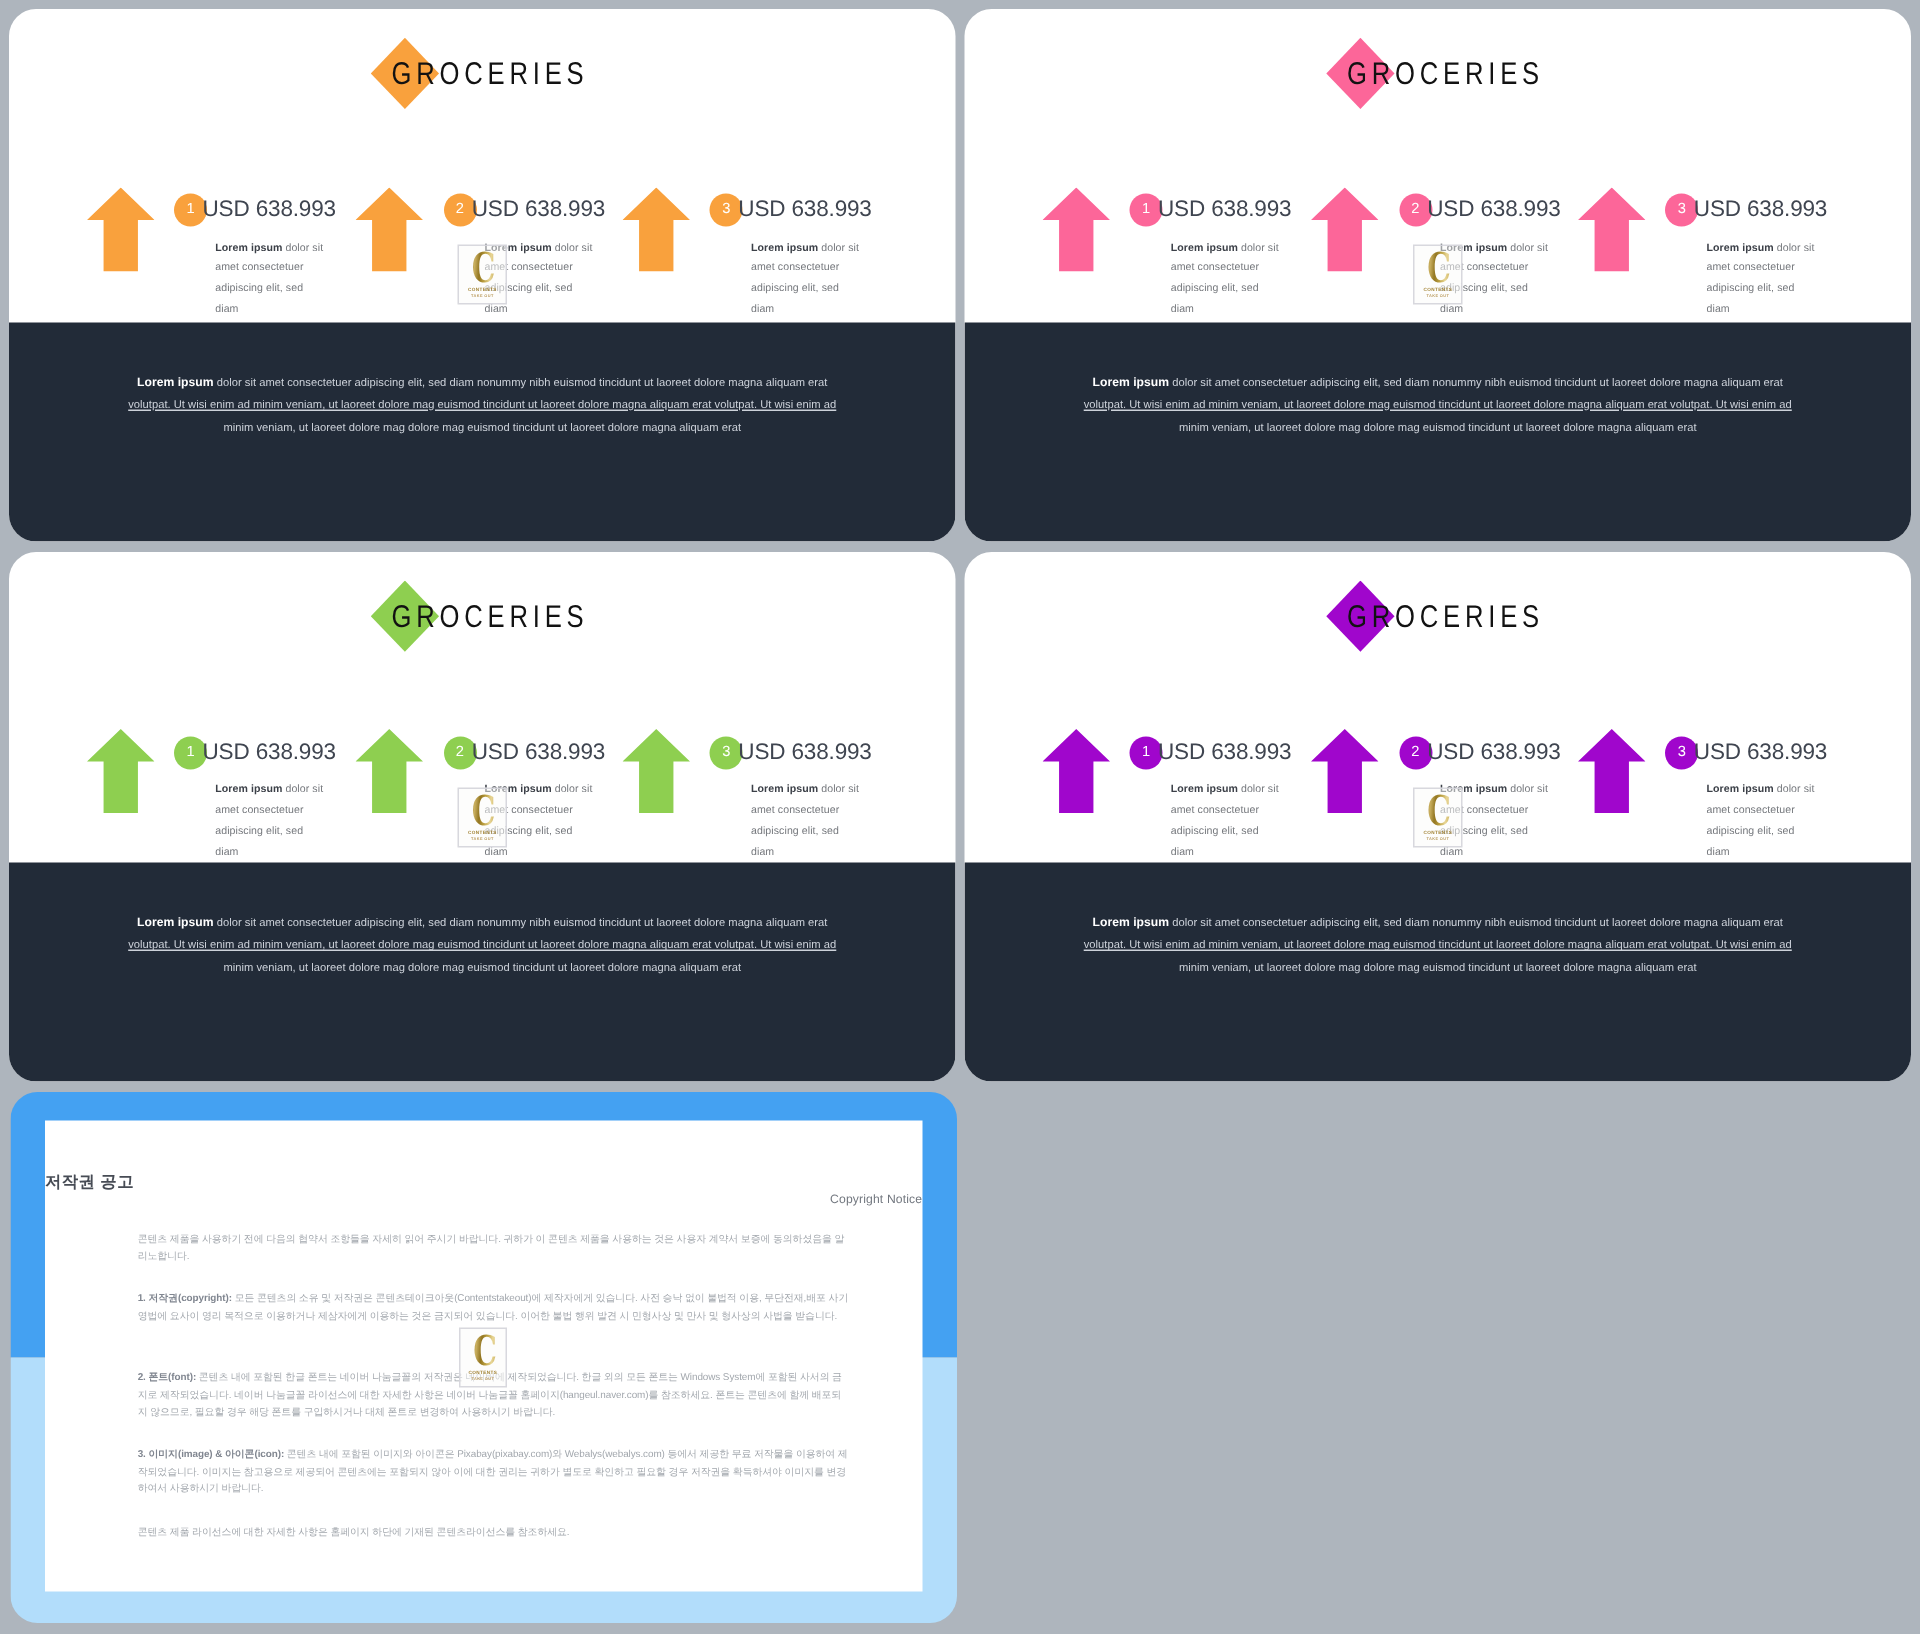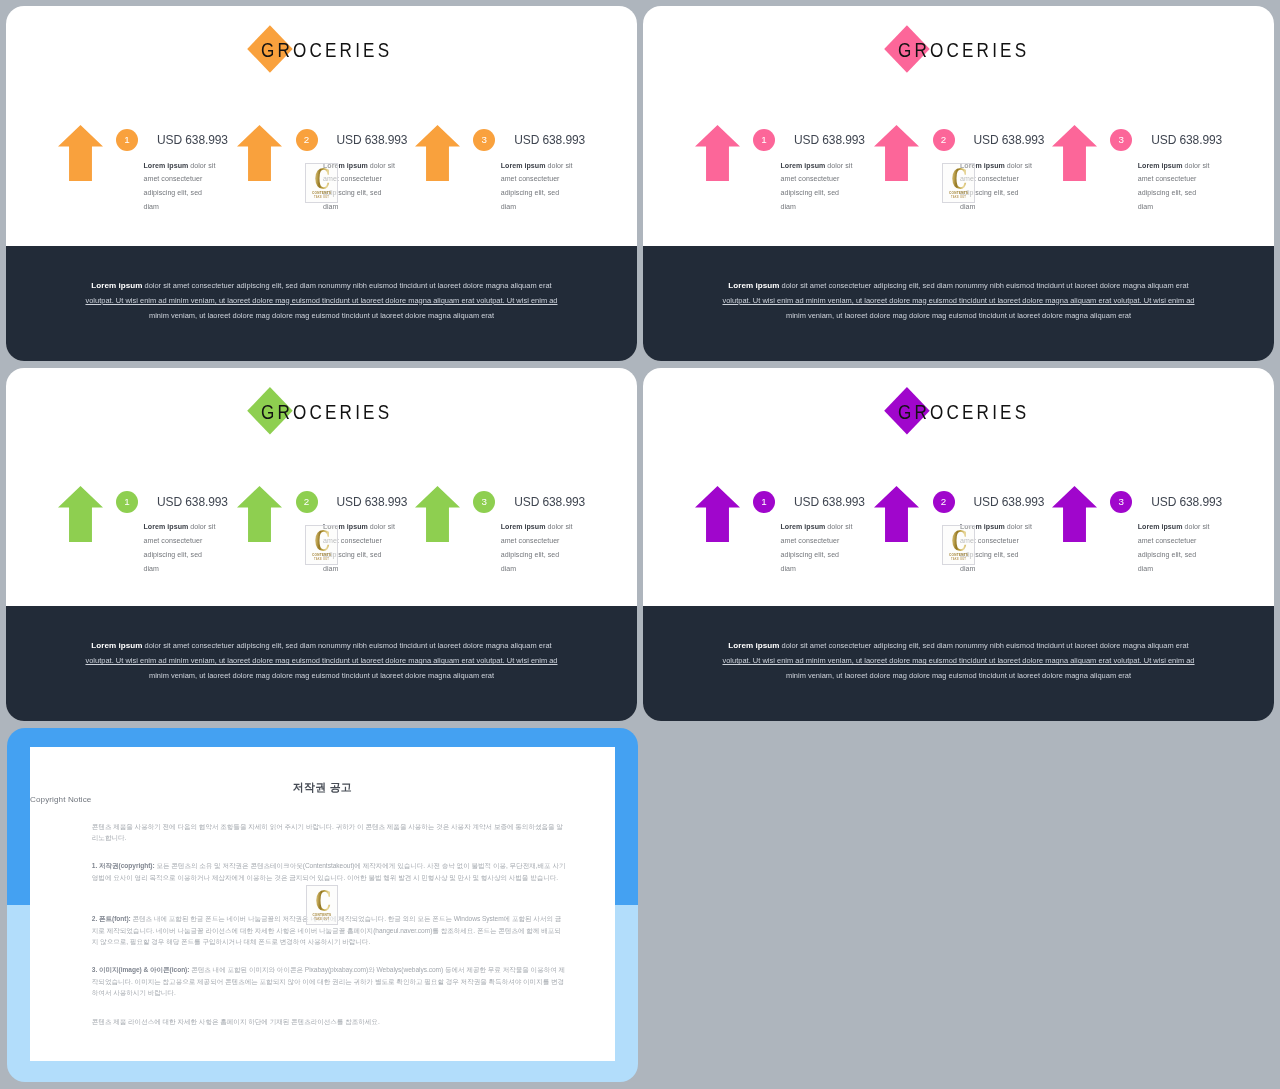--- a/index.html
+++ b/index.html
@@ -27,30 +27,30 @@
              font-family:"Liberation Sans",sans-serif;font-weight:400;
              transform:scaleX(.818);transform-origin:0 0;white-space:nowrap;}
 
   
   .col{position:absolute;top:118.6px;height:100px;}
   .c1{left:52px;} .c2{left:231.5px;} .c3{left:409.2px;}
   .arrow{position:absolute;left:-0.5px;top:0;width:45px;height:56px;}
   .badge{position:absolute;left:58px;top:4.4px;width:22px;height:22px;
          border-radius:50%;color:#fff;font-size:9.8px;line-height:22.3px;
          text-align:center;font-weight:400;font-family:"Liberation Sans",sans-serif;}
-  .amount{position:absolute;left:99px;top:4.4px;height:22px;line-height:22px;
-          font-size:12px;color:#3f4550;white-space:nowrap;letter-spacing:-0.1px;}
+  .amount{position:absolute;left:77px;top:4.4px;height:22px;line-height:22px;
+          font-size:15px;color:#3f4550;white-space:nowrap;letter-spacing:-0.1px;}
   .bodytext{position:absolute;left:85.5px;top:34px;width:74px;
             font-size:7.05px;line-height:13.85px;color:#74777c;
             letter-spacing:.05px;font-weight:400;}
   .bodytext .bl{white-space:nowrap;}
   .bodytext b{color:#3c4048;font-weight:700;}
 
   
-  .band{position:absolute;left:0;bottom:0;width:100%;height:115px;
+  .band{position:absolute;left:0;bottom:0;width:100%;height:146px;
         background:#222b38;}
   .band .fl{position:absolute;left:0;right:0;text-align:center;white-space:nowrap;
           font-size:7.45px;line-height:12px;color:#cdd2da;letter-spacing:.02px;}
   .band .fl:nth-child(1){top:34px;}
   .band .fl:nth-child(2){top:48.7px;text-decoration:underline;}
   .band .fl:nth-child(3){top:63.5px;}
   .band .fl b{color:#ffffff;font-weight:700;font-size:8.1px;}
 
   
   .wm{position:absolute;width:32.6px;height:39.6px;
@@ -64,23 +64,23 @@
   .wm .wc{position:absolute;left:0;right:0;bottom:6.6px;text-align:center;
           font-size:3.1px;letter-spacing:.25px;color:#9d7c28;font-weight:700;}
   .wm .wc2{position:absolute;left:0;right:0;bottom:2.6px;text-align:center;
           font-size:2.6px;letter-spacing:.25px;color:#b9985a;font-weight:700;}
   .wm-slide{top:157.2px;left:299.3px;}
 
   
   .cr-frame-top{position:absolute;left:0;top:0;width:100%;height:176.8px;background:#44a1f2;}
   .cr-frame-bottom{position:absolute;left:0;top:176.8px;width:100%;bottom:0;background:#b2ddfb;}
   .cr-page{position:absolute;left:23px;top:19.3px;right:22.7px;bottom:20.6px;background:#fff;}
-  .cr-title-ko{position:absolute;left:0;right:0;top:33.6px;text-align:center;
+  .cr-title-ko{position:absolute;left:0;right:0;top:33.6px;text-align:left;
                font-size:10.9px;font-weight:700;color:#474c55;letter-spacing:.3px;}
-  .cr-title-en{position:absolute;left:0;right:0;top:47.5px;text-align:left;
+  .cr-title-en{position:absolute;left:0;right:0;top:47.5px;text-align:right;
                font-size:8.1px;color:#72777f;letter-spacing:.1px;}
   .cr-p{position:absolute;left:61.8px;right:48.8px;margin:0;
         font-size:6.6px;line-height:11.6px;color:#a2a7ad;letter-spacing:-.05px;
         word-break:break-all;}
   .cr-p b{color:#808690;font-weight:700;}
   .cr-p:nth-of-type(1){top:73.7px;}
   .cr-p:nth-of-type(2){top:113.2px;}
   .cr-p:nth-of-type(3){top:165.9px;}
   .cr-p:nth-of-type(4){top:217.1px;}
   .cr-p:nth-of-type(5){top:268.9px;}

